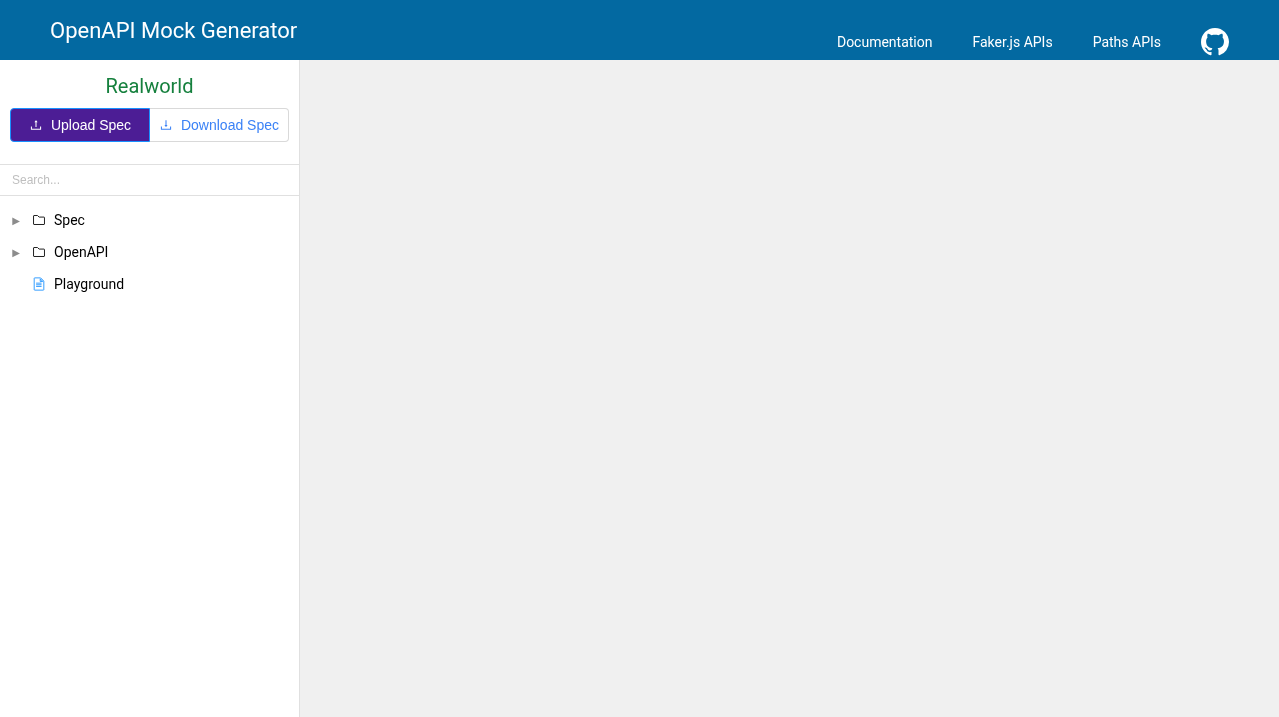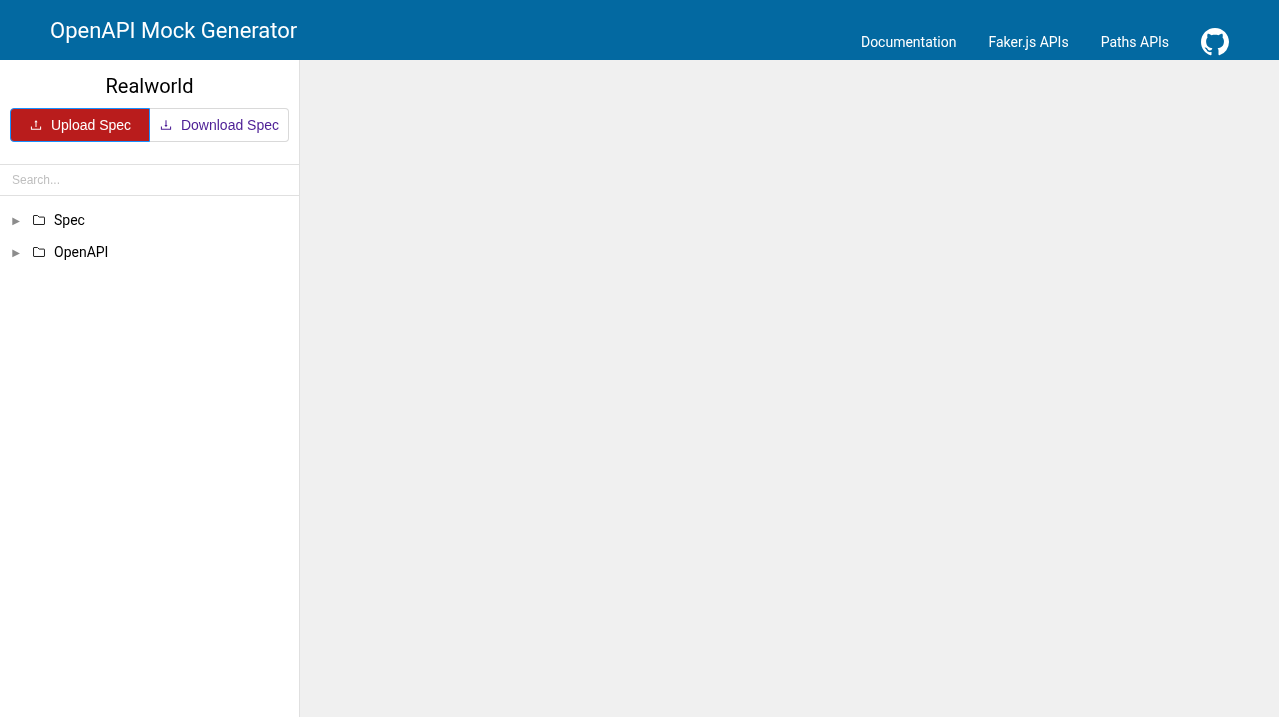--- a/index.html
+++ b/index.html
@@ -23,21 +23,21 @@
       justify-content: space-between;
       padding: 0 50px;
     }
     .app-title {
       font-size: 22px;
       font-weight: 400;
     }
     .nav {
       display: flex;
       align-items: center;
-      gap: 32px;
+      gap: 40px;
       margin-top: 24px;
     }
     .nav-link {
       color: #fff;
       font-size: 14px;
       cursor: pointer;
       text-decoration: none;
     }
     .github-icon {
       width: 28px;
@@ -53,42 +53,42 @@
       background: #fff;
       border-right: 1px solid #e0e0e0;
       display: flex;
       flex-direction: column;
     }
     .sidebar-title {
       text-align: center;
       font-size: 20px;
       font-weight: 400;
       padding: 14px 0 10px 0;
-      color: #000000;
+      color: #15803d;
     }
     .button-group {
       display: flex;
       padding: 0 10px 12px 10px;
       gap: 0;
     }
     .btn {
       flex: 1;
       display: flex;
       align-items: center;
       justify-content: center;
       gap: 8px;
       height: 34px;
       font-size: 14px;
       cursor: pointer;
       border: 1px solid #d9d9d9;
       background: #fff;
-      color: #4c1d95;
+      color: #3b82f6;
     }
     .btn-primary {
-      background: #b91c1c;
+      background: #4c1d95;
       color: #fff;
       border-color: #1890ff;
       border-radius: 4px 0 0 4px;
     }
     .btn-secondary {
       border-radius: 0 4px 4px 0;
       border-left: none;
     }
     .btn-icon {
       width: 14px;
@@ -209,16 +209,26 @@
       </div>
       <div class="tree-item">
         <span class="tree-caret">▶</span>
         <span class="tree-icon">
           <svg viewBox="0 0 1024 1024" fill="none" stroke="currentColor" stroke-width="64">
               <path d="M880 298.4H521L403.7 186.2a8.15 8.15 0 00-5.5-2.2H144c-17.7 0-32 14.3-32 32v592c0 17.7 14.3 32 32 32h736c17.7 0 32-14.3 32-32V330.4c0-17.7-14.3-32-32-32z"></path>
             </svg>
         </span>
         <span>OpenAPI</span>
       </div>
+      <div class="tree-item no-caret">
+        <span class="tree-caret">▶</span>
+        <span class="tree-icon file-icon">
+          <svg viewBox="0 0 1024 1024" fill="none" stroke="#1890ff" stroke-width="64">
+              <path d="M854.6 288.6L639.4 73.4c-6-6-14.1-9.4-22.6-9.4H192c-17.7 0-32 14.3-32 32v832c0 17.7 14.3 32 32 32h640c17.7 0 32-14.3 32-32V311.3c0-8.5-3.4-16.7-9.4-22.7zM602 137.8L790.2 326H602V137.8z"></path>
+              <path d="M300 450 h400 M300 570 h400 M300 690 h400" stroke="#1890ff"></path>
+            </svg>
+        </span>
+        <span>Playground</span>
+      </div>
     </div>
   </div>
   <div class="main"></div>
 </div>
 
 </body></html>

